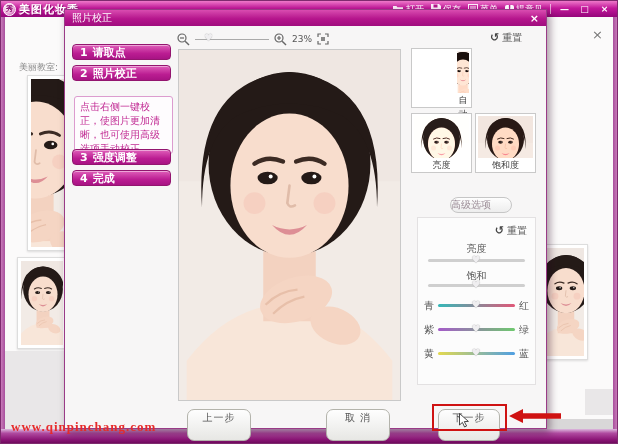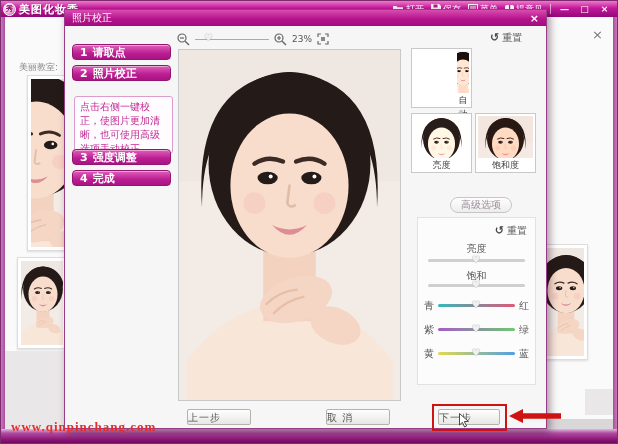--- a/index.html
+++ b/index.html
@@ -87,33 +87,33 @@
   .cell .thumb { flex:1; margin:2px 2px 0 2px; overflow:hidden; position:relative; background:#f1eae6; }
   .cell .thumb svg { position:absolute; width:100%; height:150%; top:-6%; left:0; }
   .cell .clabel { height:14px; font-size:9px; color:#444; text-align:center; line-height:14px; }
   .f-auto   { filter:contrast(1.1); }
   .f-brisat { filter:brightness(1.1) saturate(1.35); }
   .f-bri    { filter:brightness(1.12); }
   .f-sat    { filter:saturate(1.45); }
 
   .adv-btn { position:absolute; left:385px; top:187px; width:62px; height:16px;
     border:1px solid #c6c6c6; border-radius:8px; background:linear-gradient(#fefefe,#ededed);
-    font-size:10px; color:#9b8c96; text-align:center; line-height:14px; }
+    font-size:10px; color:#9b8c96; text-align:left; line-height:14px; }
 
   .adjbox { position:absolute; left:352px; top:207px; width:119px; height:168px;
     background:#fcfcfc; border:1px solid #e3e1e2; }
   .s-label { position:absolute; width:100%; text-align:center; font-size:10px; color:#555; }
   .track { position:absolute; height:3px; border-radius:2px; background:#c9c9c9; }
   .track .heart { position:absolute; top:-4px; left:50%; margin-left:-5px; }
   .c-lab { position:absolute; font-size:10px; color:#555; }
 
   
-  .fbtn { position:absolute; top:399px; width:64px; height:16px; border:1px solid #b3b3ab;
-    border-radius:2px; background:linear-gradient(#fefefe,#e7e7e4); font-size:10px;
-    color:#555; text-align:left; line-height:15px; letter-spacing:1px; }
+  .fbtn { position:absolute; top:399px; width:64px; height:32px; border:1px solid #b3b3ab;
+    border-radius:7px; background:linear-gradient(#fefefe,#e7e7e4); font-size:10px;
+    color:#555; text-align:center; line-height:15px; letter-spacing:1px; }
   .hl-box { position:absolute; left:367px; top:394px; width:75px; height:27px;
     border:2px solid #cf1212; z-index:4; }
 
   .annot { position:absolute; z-index:5; }
 </style>
 </head>
 <body>
 
 <svg width="0" height="0" style="position:absolute">
   <defs>

